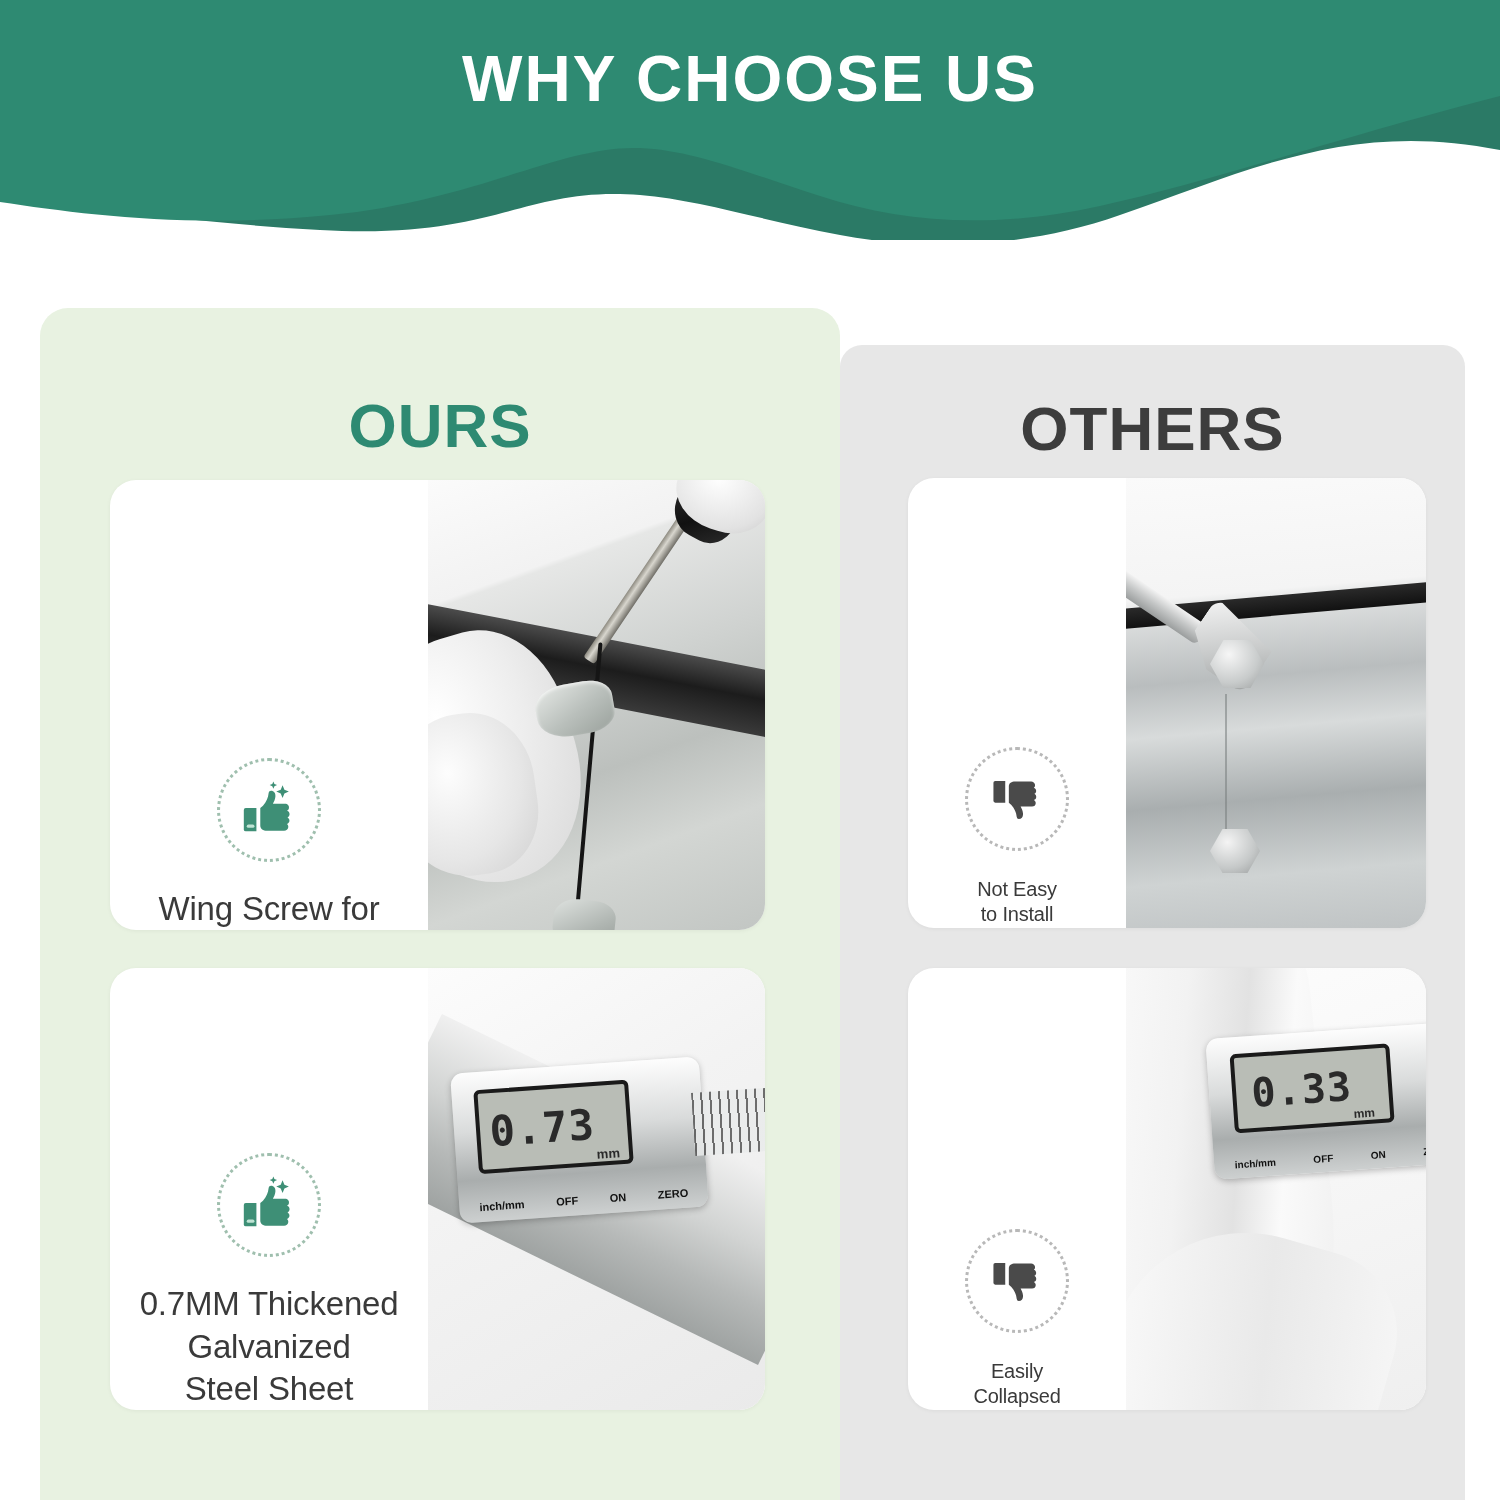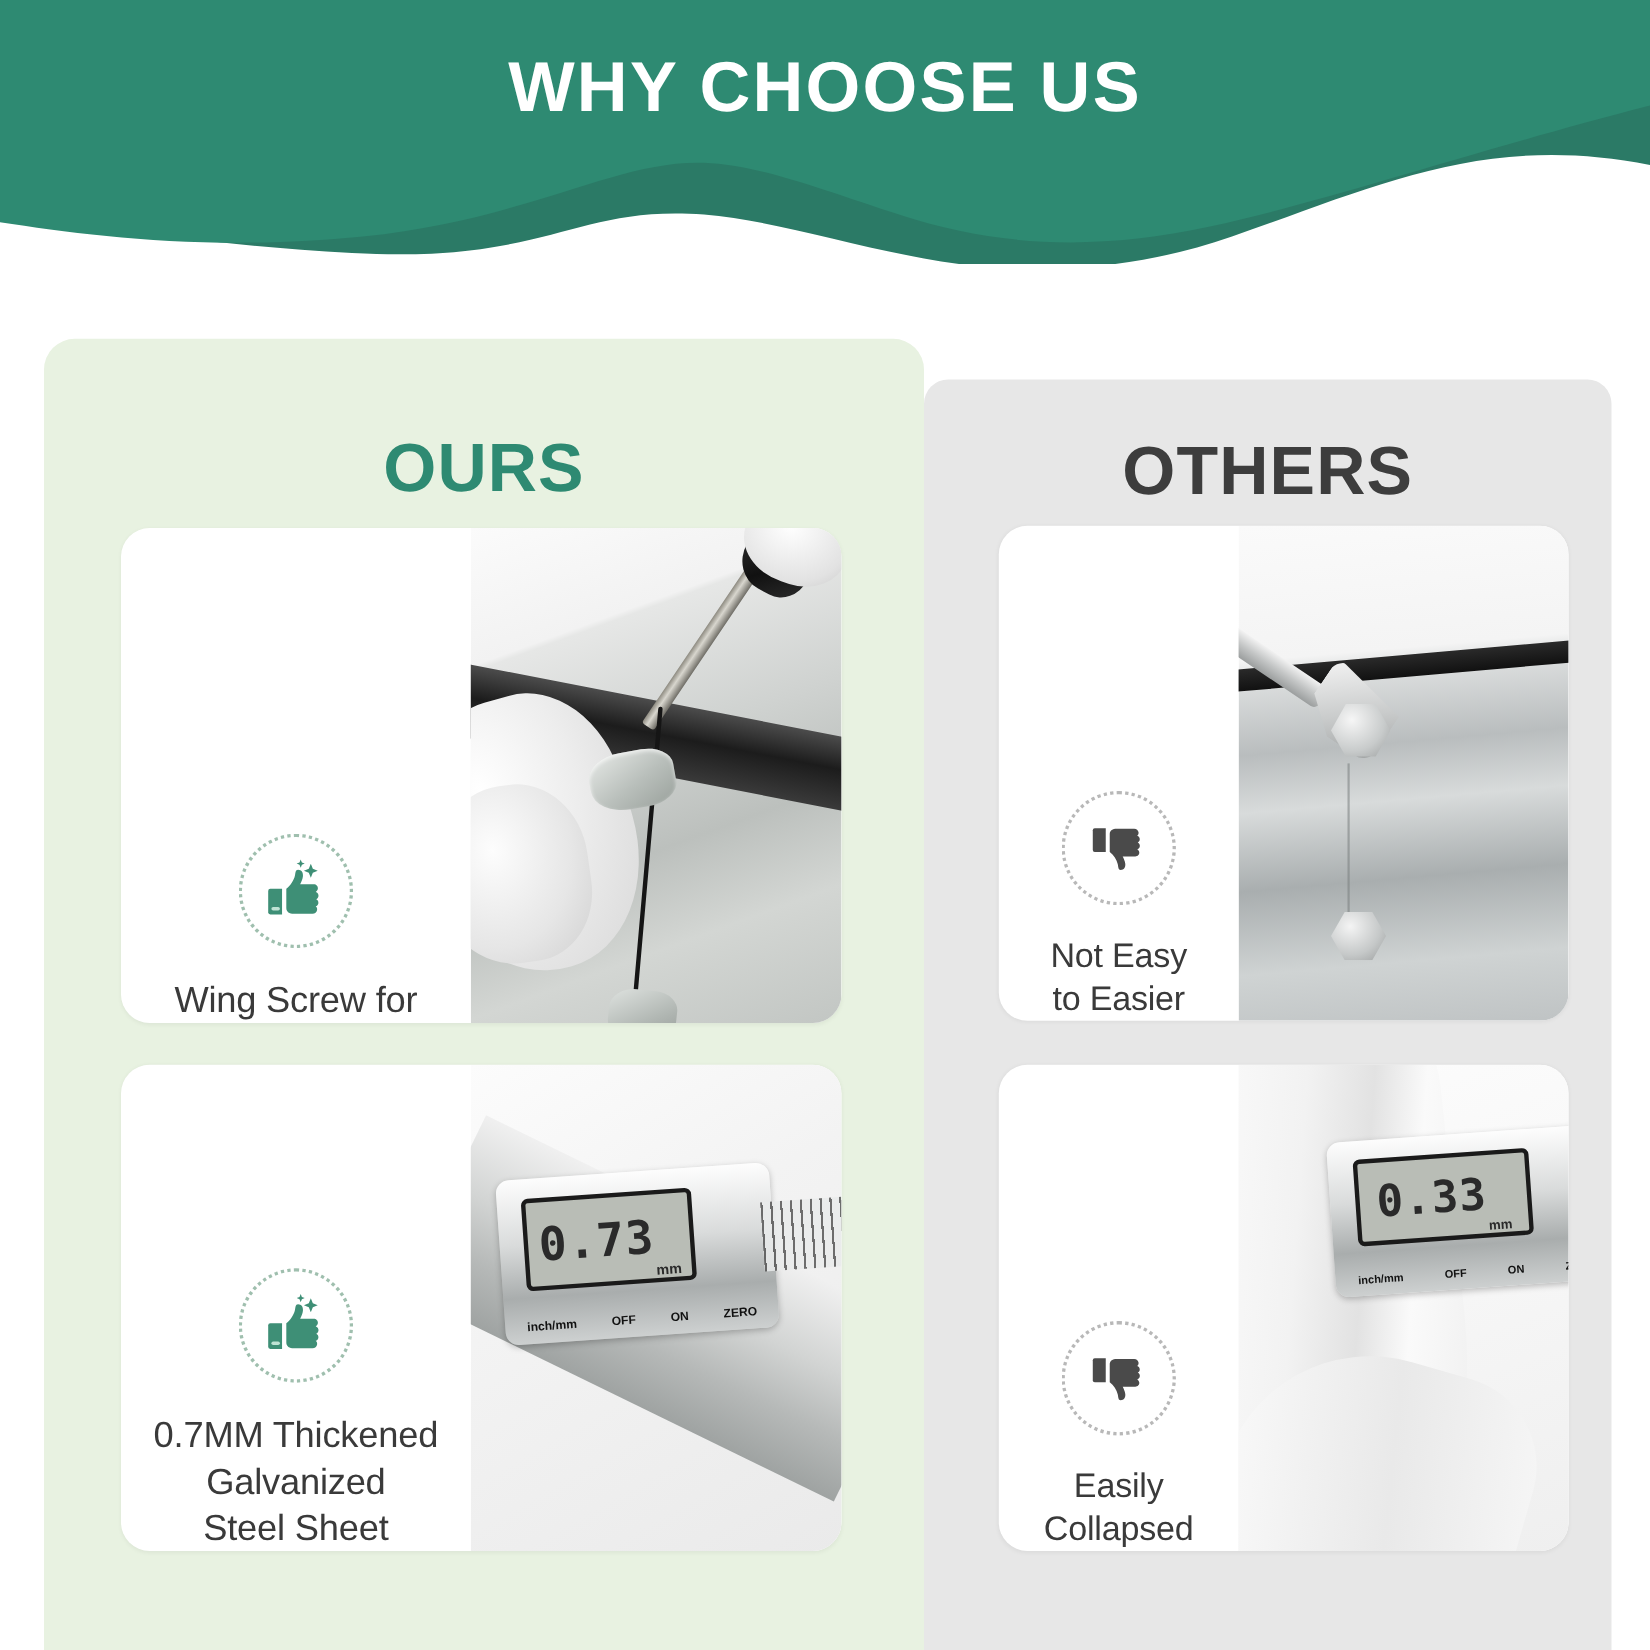--- a/index.html
+++ b/index.html
@@ -98,21 +98,21 @@
 
   .card-label {
     text-align:center;
     font-size:33px;
     line-height:1.28;
     color:#3a3a3a;
     font-family:"Liberation Sans", sans-serif;
     letter-spacing:-0.2px;
     padding:0 6px;
   }
-  .card-others-1 .card-label, .card-others-2 .card-label { font-size:31px; }
+  .card-others-1 .card-label, .card-others-2 .card-label { font-size:20px; }
 
   
   .photo { position:absolute; inset:0; }
 
   
   .ph-a { background:linear-gradient(160deg,#fbfbfb 0%,#f2f2f2 22%,#e6e7e6 23%,#cfd2d0 45%,#bcc0bd 62%,#d3d6d3 78%,#c2c6c3 100%); }
   .ph-a .strip {
     position:absolute; left:-12%; top:26%; width:128%; height:66px;
     background:linear-gradient(180deg,#4c4c4c,#1c1c1c 45%,#3a3a3a);
     transform:rotate(11deg); transform-origin:left center;
@@ -356,21 +356,21 @@
   <div class="card card-others-1">
     <div class="card-left">
       <div class="icon-badge">
         <svg width="58" height="58" viewBox="0 0 64 64" aria-hidden="true">
           <path d="M8 12h11v24H8a2 2 0 0 1-2-2V14a2 2 0 0 1 2-2z" fill="#4a4a4a"></path>
           <path d="M23 36c4 3 7 8 8 12 0.7 3 0.4 6 3 6 3.2 0 5-2.6 4.6-6.2-0.3-2.8-1.6-5.4-2.6-7.4h12.6c2.6 0 4.4-2 4-4.4-0.2-1.3-1-2.3-2-2.9 1.7-0.5 2.8-2 2.6-3.8-0.15-1.4-1-2.5-2.1-3 1.4-0.7 2.2-2.1 2-3.7-0.2-1.5-1.2-2.6-2.5-3 1-0.8 1.5-2 1.3-3.4-0.3-2.1-2.1-3.6-4.3-3.6H30c-4 0-7 1.6-7 5.4V36z" fill="#4a4a4a"></path>
         </svg>
       </div>
       <div class="card-label">
         <span>Not Easy</span><br>
-        <span>to Easier</span>
+        <span>to Install</span>
       </div>
     </div>
     <div class="card-media">
       <div class="photo ph-b">
         <div class="darkedge"></div>
         <div class="wrench"></div>
         <div class="wrench-head"></div>
         <div class="seam"></div>
         <div class="nut1"></div>
         <div class="nut2"></div>

